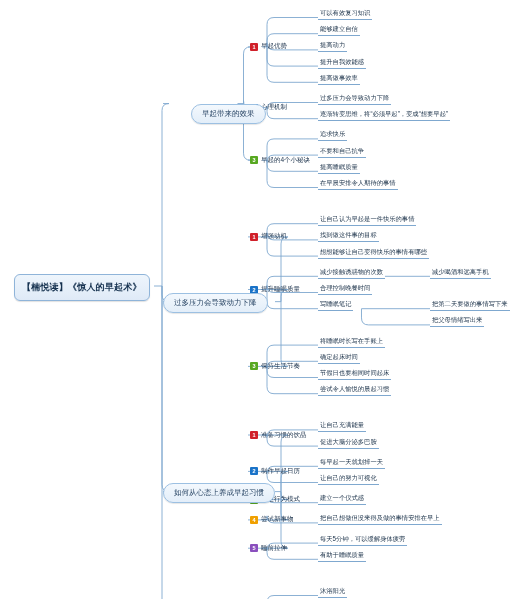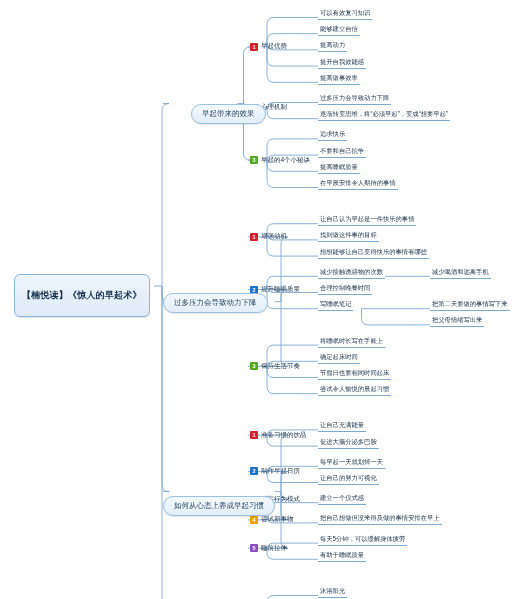--- a/index.html
+++ b/index.html
@@ -16,21 +16,21 @@
   .node{position:absolute;white-space:nowrap;}
 
   
   .root{
     border:1px solid #8fb4d9;
     border-radius:6px;
     background:linear-gradient(180deg,#eef5fc 0%,#dfeaf7 100%);
     color:#15314f;
     font-size:9px;
     font-weight:bold;
-    padding:14px 7px;
+    padding:6px 7px;
     box-shadow:0 1px 1px rgba(0,0,0,.12);
     letter-spacing:.2px;
   }
 
   
   .lvl1{
     border:1px solid #9cc0e2;
     border-radius:40px;
     background:linear-gradient(180deg,#f3f8fd 0%,#e3eef9 100%);
     color:#1d3b5c;
@@ -227,16 +227,16 @@
       <div class="node lvl2" style="left: 250px; top: 515.4px;">
         <span class="badge b4">4</span>
         <span>尝试新事物</span>
       </div>
       <div class="node leaf" style="left: 318px; top: 534.6px;">每天5分钟，可以缓解身体疲劳</div>
       <div class="node leaf" style="left: 318px; top: 550.8px;">有助于睡眠质量</div>
       <div class="node lvl2" style="left: 250px; top: 543.7px;">
         <span class="badge b5">5</span>
         <span>睡前拉伸</span>
       </div>
-      <div class="node lvl1" style="left: 163px; top: 483.1px; margin-top: 13px;">如何从心态上养成早起习惯</div>
+      <div class="node lvl1" style="left: 163px; top: 483.1px;">如何从心态上养成早起习惯</div>
       <div class="node leaf" style="left: 318px; top: 587px;">沐浴阳光</div>
     </div>
 </div>
 
 </body></html>

